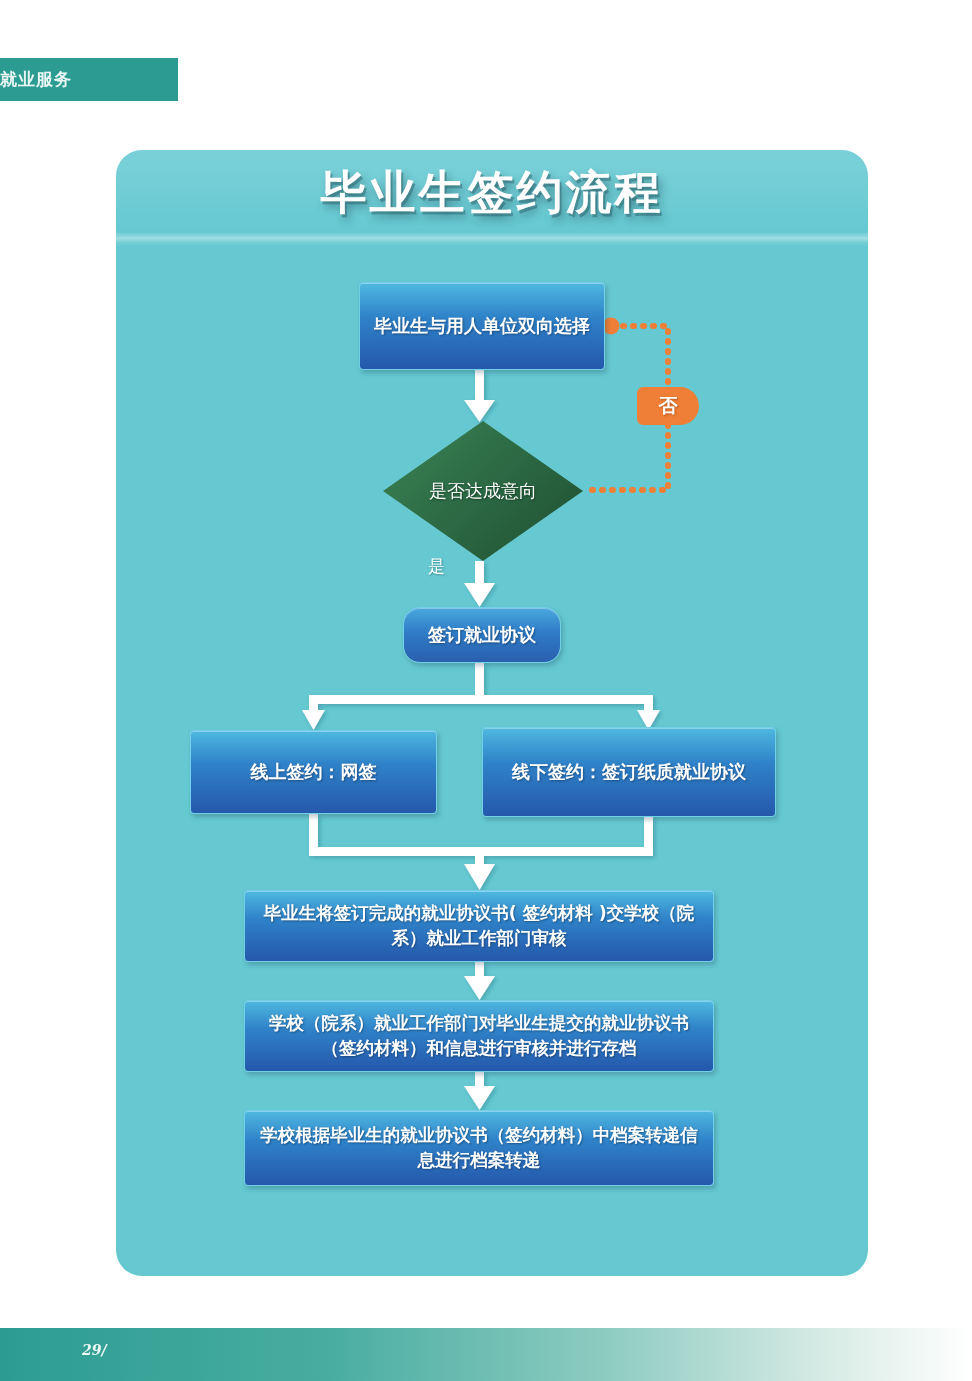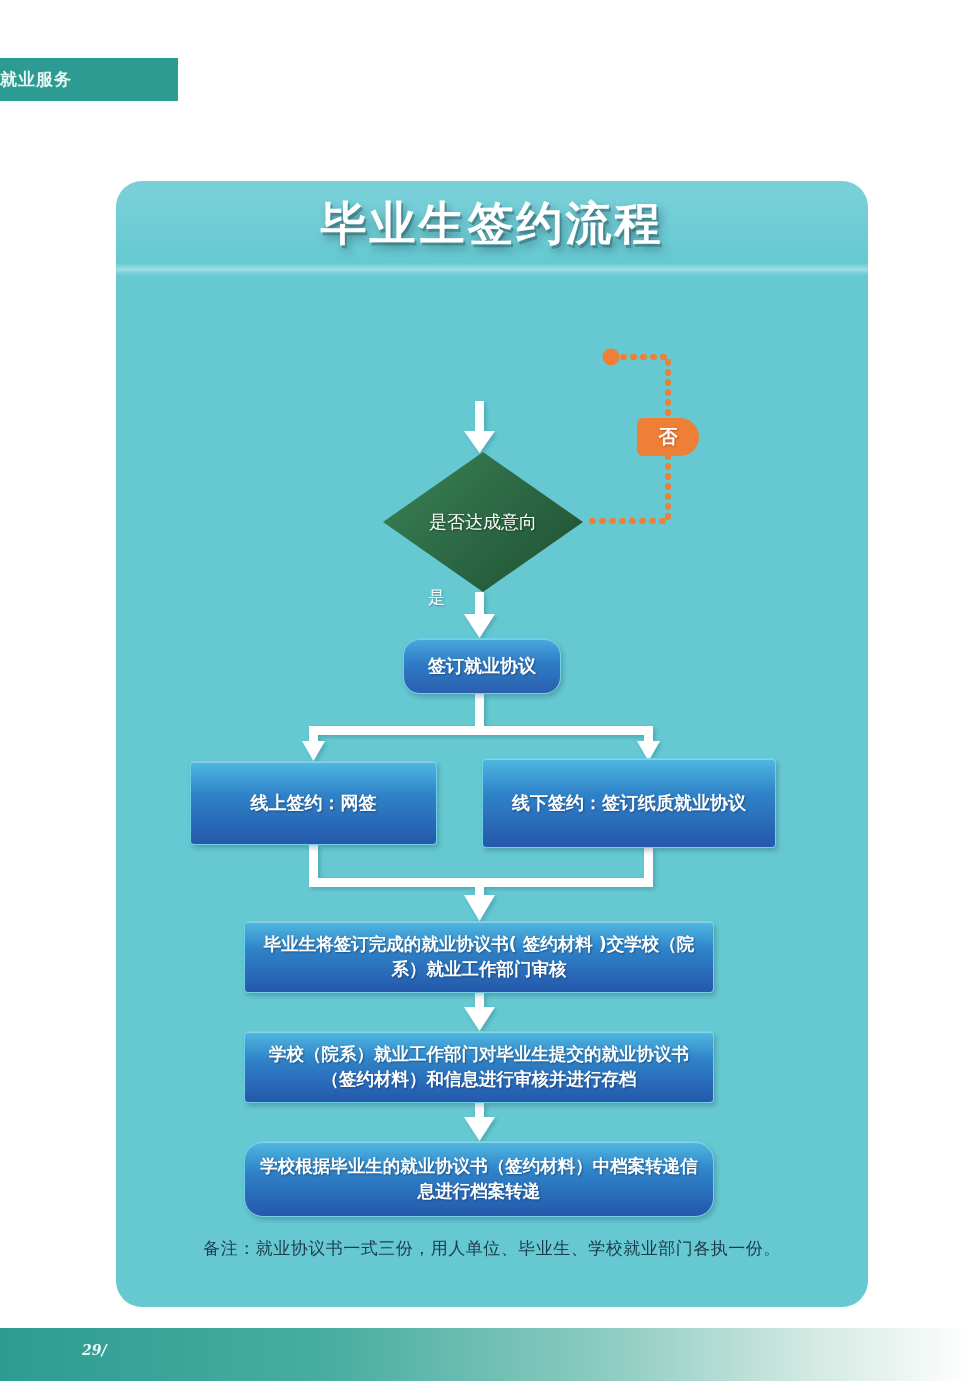--- a/index.html
+++ b/index.html
@@ -40,21 +40,20 @@
   
   .flow-card {
     position: absolute;
     left: 116px;
     top: 150px;
     width: 752px;
     height: 1126px;
     background: #66c9d2;
     border-radius: 26px;
     overflow: hidden;
-    margin-top: 31px;
   }
   .card-sheen {
     position: absolute;
     left: 0;
     top: 82px;
     width: 100%;
     height: 14px;
     background: linear-gradient(to bottom,
         rgba(255,255,255,0.00) 0%,
         rgba(255,255,255,0.38) 45%,
@@ -130,21 +129,21 @@
     background: linear-gradient(to bottom, #4aa8de 0%, #2f7cc6 45%, #2a5fae 100%);
     border-radius: 17px;
   }
 
   .node-sel   { left: 243px; top: 132px; width: 246px; height: 88px; font-size: 18px; }
   .node-sign  { left: 287px; top: 457px; width: 158px; height: 56px; font-size: 18px; }
   .node-onl   { left: 74px;  top: 580px; width: 247px; height: 84px; font-size: 18px; }
   .node-off   { left: 366px; top: 577px; width: 294px; height: 90px; font-size: 18px; }
   .node-sub   { left: 128px; top: 740px; width: 470px; height: 72px; font-size: 17.5px; }
   .node-rev   { left: 128px; top: 850px; width: 470px; height: 72px; font-size: 17.5px; }
-  .node-arc   { left: 128px; top: 960px; width: 470px; height: 76px; font-size: 17.5px; border-radius: 19px; }
+  .node-arc   { left: 128px; top: 960px; width: 470px; height: 76px; font-size: 17.5px; }
 
   
   .diamond-wrap {
     position: absolute;
     left: 267px;
     top: 271px;
     width: 200px;
     height: 140px;
   }
   .diamond-shape {
@@ -280,20 +279,23 @@
         <polygon points="348,936 379,936 363.5,960"></polygon>
       </g>
 
       <g stroke="#ef7f36" stroke-width="6" fill="none" stroke-linecap="round" stroke-dasharray="1 9">
         <path d="M 497,176 L 552,176 L 552,237"></path>
         <path d="M 552,275 L 552,340 L 467,340"></path>
       </g>
       <circle cx="495" cy="176" r="8.5" fill="#ef7f36"></circle>
     </svg>
 
+    <div class="node node-sel">
+      <span>毕业生与用人单位双向选择</span>
+    </div>
 
     <div class="diamond-wrap">
       <div class="diamond-shape"></div>
       <div class="diamond-label">是否达成意向</div>
     </div>
 
     <div class="label-yes">是</div>
     <div class="badge-no">否</div>
 
     <div class="node node-narrow node-sign">
@@ -315,19 +317,18 @@
     <div class="node node-sub">
       <span>毕业生将签订完成的就业协议书( 签约材料 )交学校（院系）就业工作部门审核</span>
     </div>
 
     <div class="node node-arc">
       <span>学校根据毕业生的就业协议书（签约材料）中档案转递信息进行档案转递</span>
     </div>
 
   </div>
 
-  <div class="footnote">备注：就业协议书一式三份，用人单位、毕业生、学校就业部门各执一份。</div>
 
 </div>
 
 <div class="page-footer">
   <span class="page-number">29/</span>
 </div>
 
 </body></html>

